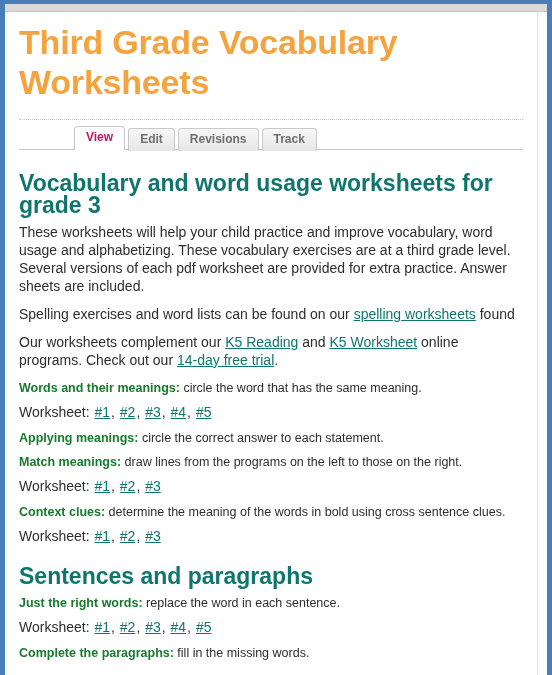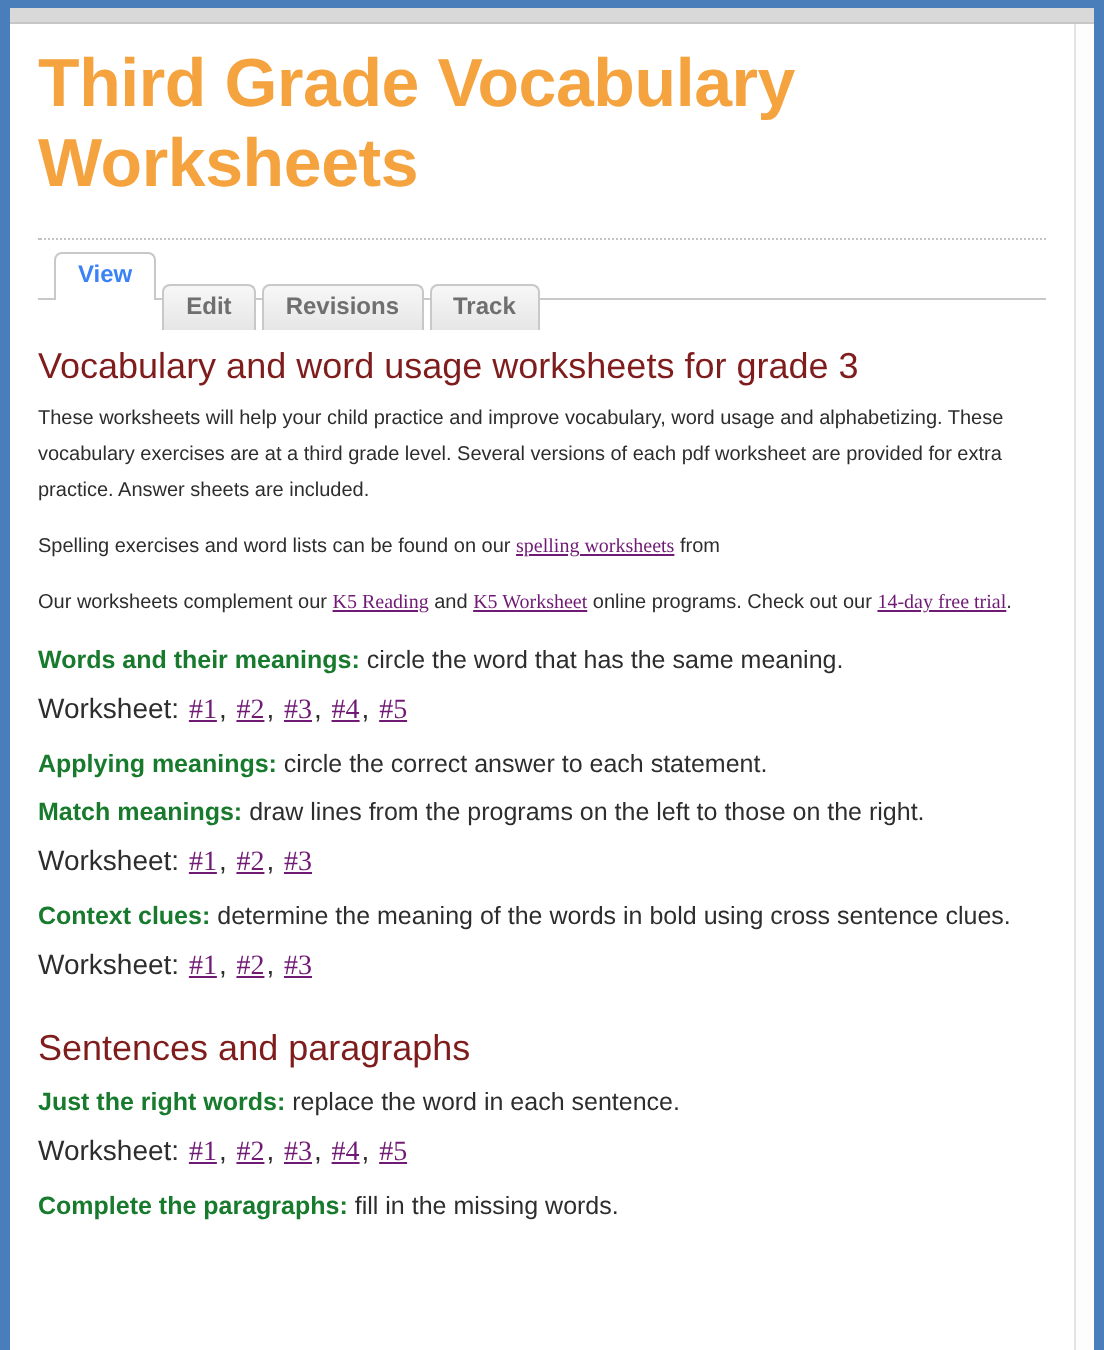--- a/index.html
+++ b/index.html
@@ -84,60 +84,60 @@
     font-size: 12px;
     line-height: 13px;
     padding: 4px 11px 5px 11px;
     border: 1px solid #c8c8c8;
     border-bottom: none;
     border-radius: 4px 4px 0 0;
     background: linear-gradient(#f7f7f7, #e6e6e6);
     color: #6f6f6f;
     font-weight: bold;
     position: relative;
-    top: 16px;
+    top: 2px;
     box-sizing: border-box;
     height: 23px;
     white-space: nowrap;
   }
   .tab.active {
     background: #ffffff;
-    color: #3b82f6;
+    color: #be185d;
     border-color: #c8c8c8;
     height: 24px;
     top: 1px;
     box-shadow: 0 1px 0 0 #ffffff;
     z-index: 2;
+    margin-left: 47px;
   }
 
   
   .content {
     padding-top: 4px;
     color: #2b2b2b;
   }
   h2.section-h {
-    color: #7f1d1d;
-    font-size: 18px;
+    color: #0f766e;
+    font-size: 23px;
     line-height: 22px;
-    font-weight: normal;
+    font-weight: bold;
     margin: 18px 0 7px 0;
   }
   h2.section-h.tight {
     margin-top: 20px;
   }
   p.body-text {
-    font-size: 10px;
+    font-size: 14px;
     line-height: 18px;
     margin: 0 0 10px 0;
     color: #2d2d2d;
   }
   a.link {
-    color: #701a75;
+    color: #0f766e;
     text-decoration: underline;
-    font-family: Liberation Serif, serif;
   }
   .ex-desc {
     font-size: 12.5px;
     line-height: 18px;
     margin: 0 0 6px 0;
     color: #2d2d2d;
   }
   .ex-desc .lbl {
     color: #177a2c;
     font-weight: bold;
@@ -171,21 +171,21 @@
           <div class="tab"><span>Track</span></div>
         </div>
     </div>
 
     <div class="content" id="content">
 
       <h2 class="section-h">Vocabulary and word usage worksheets for grade 3</h2>
 
       <p class="body-text">These worksheets will help your child practice and improve vocabulary, word usage and alphabetizing. These vocabulary exercises are at a third grade level. Several versions of each pdf worksheet are provided for extra practice. Answer sheets are included.</p>
 
-      <p class="body-text"><span>Spelling exercises and word lists can be found on our </span><a class="link" href="#">spelling worksheets</a><span> from</span></p>
+      <p class="body-text"><span>Spelling exercises and word lists can be found on our </span><a class="link" href="#">spelling worksheets</a><span> found</span></p>
 
       <p class="body-text"><span>Our worksheets complement our </span><a class="link" href="#">K5 Reading</a><span> and </span><a class="link" href="#">K5 Worksheet</a><span> online programs. Check out our </span><a class="link" href="#">14-day free trial</a><span>.</span></p>
 
       <div id="sections">
           <p class="ex-desc"><span class="lbl">Words and their meanings:</span><span> circle the word that has the same meaning.</span></p>
           <p class="ws-line"><span>Worksheet:</span> <a class="link" href="#">#1</a>, <a class="link" href="#">#2</a>, <a class="link" href="#">#3</a>, <a class="link" href="#">#4</a>, <a class="link" href="#">#5</a></p>
           <p class="ex-desc"><span class="lbl">Applying meanings:</span><span> circle the correct answer to each statement.</span></p>
           <p class="ex-desc"><span class="lbl">Match meanings:</span><span> draw lines from the programs on the left to those on the right.</span></p>
           <p class="ws-line"><span>Worksheet:</span> <a class="link" href="#">#1</a>, <a class="link" href="#">#2</a>, <a class="link" href="#">#3</a></p>
           <p class="ex-desc"><span class="lbl">Context clues:</span><span> determine the meaning of the words in bold using cross sentence clues.</span></p>

